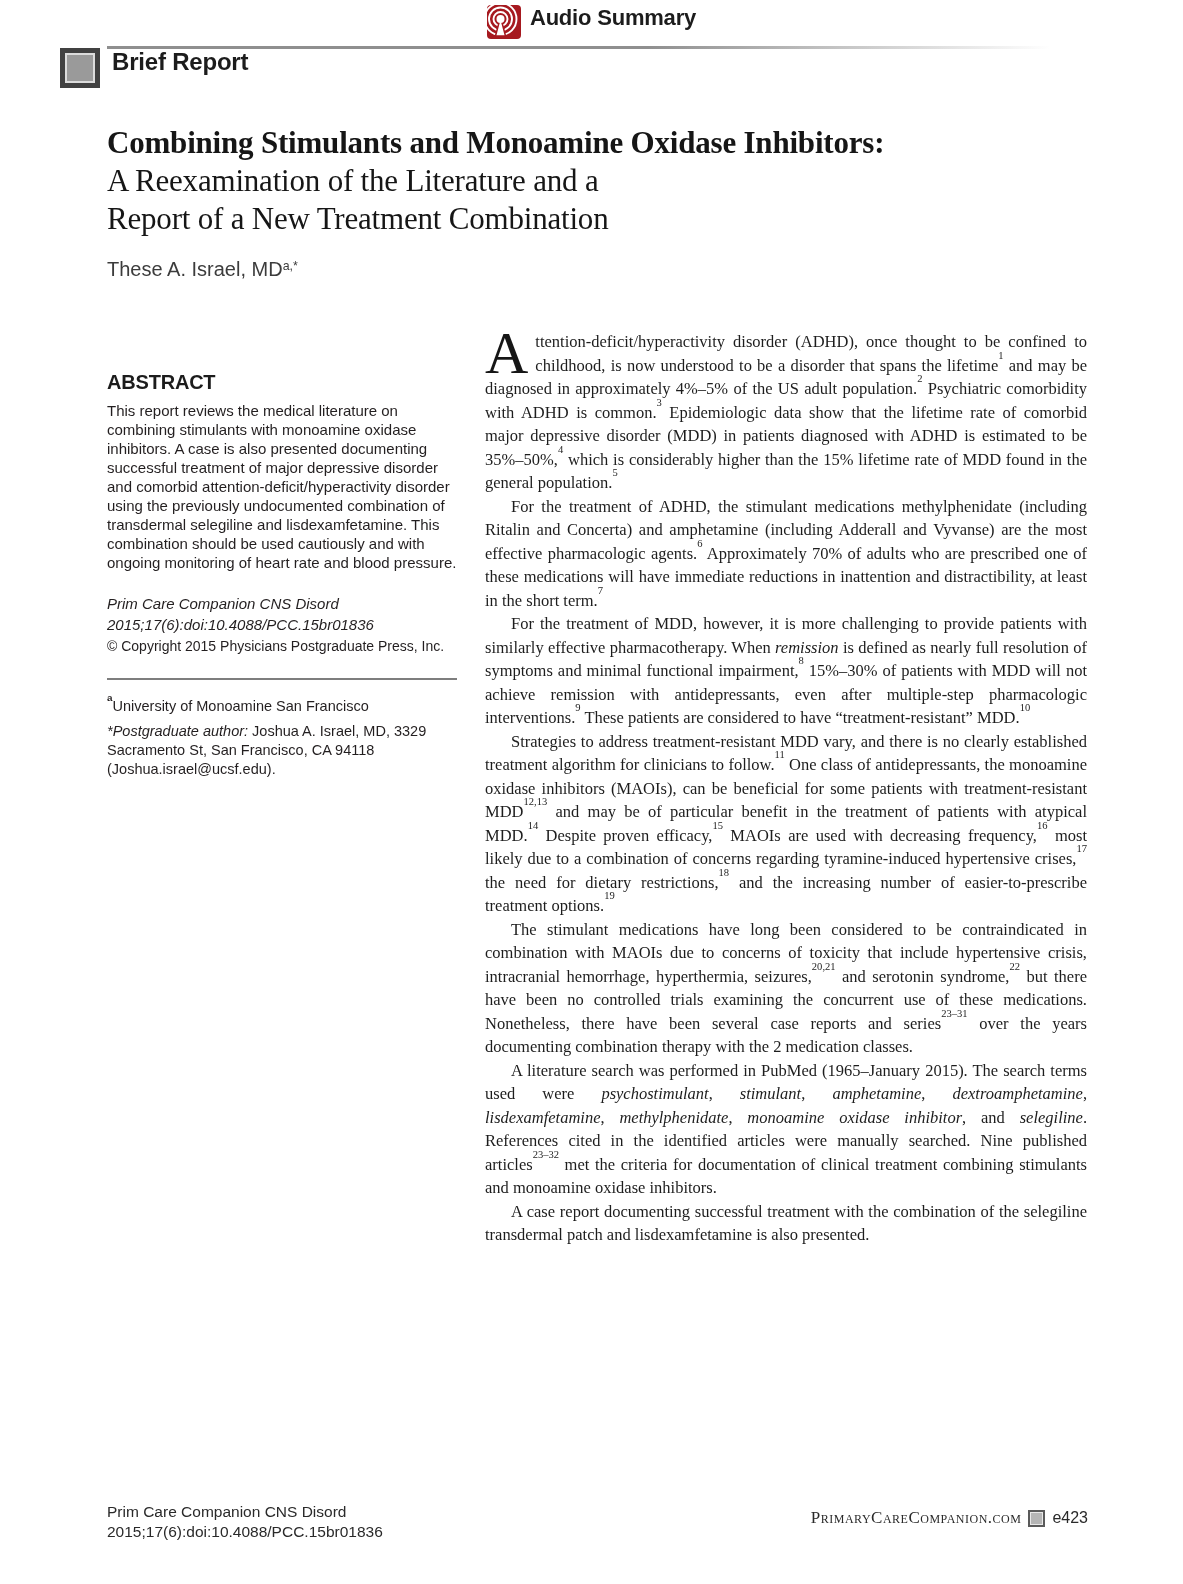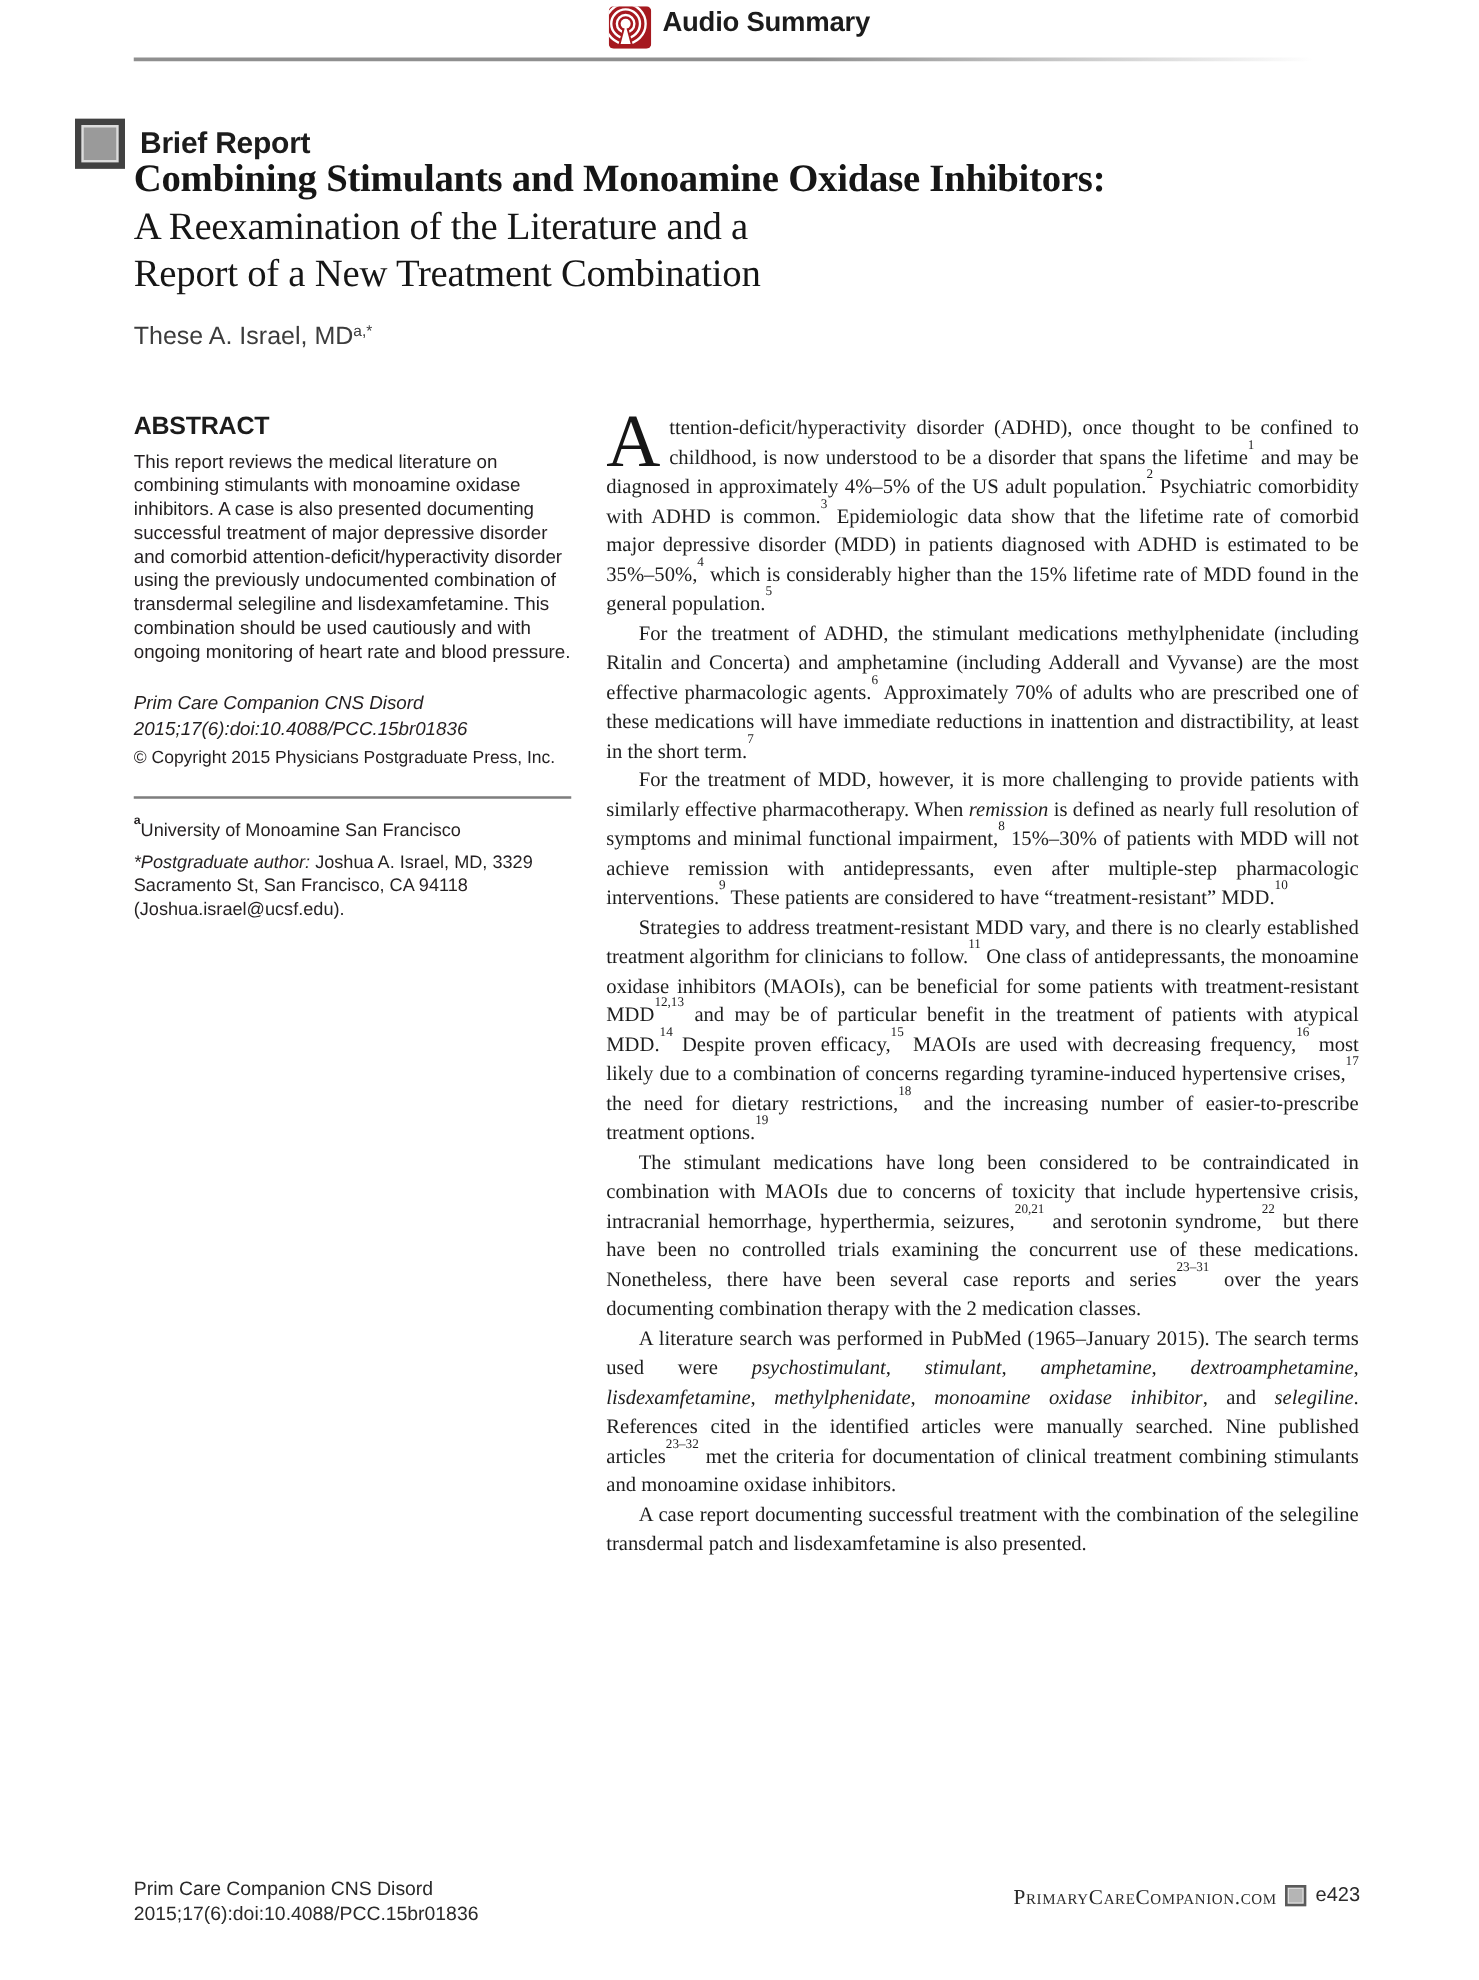--- a/index.html
+++ b/index.html
@@ -15,41 +15,41 @@
   }
   .audio-icon { width:34px; height:34px; display:block; }
   .audio-label { font-size:22px; font-weight:600; letter-spacing:-0.2px; color:#1c1c1c; }
 
   .top-rule {
     position:absolute; top:46px; left:107px; width:983px; height:3px;
     background:linear-gradient(to right,#8f8f8f 0%,#8f8f8f 55%,rgba(143,143,143,0) 96%);
   }
 
   
-  .brief-row { position:absolute; top:48px; left:60px; display:flex; align-items:center; gap:12px;margin-top:47px; }
+  .brief-row { position:absolute; top:48px; left:60px; display:flex; gap:12px; }
   .brief-icon {
     width:30px; height:30px; background:#9a9a9a;
     border:5px solid #414141; box-shadow:inset 0 0 0 2px #dcdcdc;
   }
   .brief-label { font-size:24px; font-weight:bold; color:#1c1c1c; letter-spacing:-0.2px; }
 
   
   .title-block {
     position:absolute; top:124px; left:107px; width:960px;
     font-family:"Liberation Serif", serif; line-height:38px; font-size:31px;
     color:#161616; letter-spacing:-0.2px;
   }
   .title-line1 { font-weight:bold; }
 
   .author-line { position:absolute; top:258px; left:107px; font-size:20px; color:#3c3c3c; }
   .author-sup { font-size:62%; position:relative; top:-0.45em; }
 
   
   .columns { position:absolute; top:330px; left:107px; width:980px; display:flex; gap:28px; }
-  .col-left  { width:350px; flex:0 0 350px; }
+  .col-left  { width:350px; flex:0 0 350px;margin-top:41px; }
   .col-right { flex:1 1 auto; }
 
   .section-heading {
     font-size:20px; font-weight:bold; color:#1c1c1c; letter-spacing:-0.2px;
     margin:0 0 7px 0;
   }
   .abstract-body { margin:0 0 21px 0; font-size:15px; line-height:19px; color:#231f20; }
 
   .citation { margin:0; font-style:italic; font-size:15px; line-height:21px; }
   .copyright { margin:2px 0 0 0; font-size:14px; line-height:19px; }
@@ -74,21 +74,21 @@
   }
   .method-heading { font-family:"Liberation Sans", sans-serif; margin:40px 0 14px 0; text-indent:0; }
 
   
   .footer-left {
     position:absolute; left:107px; top:1502px;
     font-size:15.5px; line-height:20px; color:#2a2a2a;
   }
   .footer-right {
     position:absolute; right:95px; top:1508px;
-    display:flex; gap:7px;
+    display:flex; align-items:center; gap:7px;
     font-family:"Liberation Serif", serif; font-size:17px; color:#2a2a2a;
   }
   .footer-site { font-variant:small-caps; letter-spacing:0.5px; }
   .footer-sq {
     width:13px; height:13px; background:#b5b5b5;
     border:2px solid #5a5a5a; box-shadow:inset 0 0 0 1px #e8e8e8;
   }
   .footer-page { font-family:Liberation Sans, sans-serif; font-size:16px; }
 </style>
 </head>

